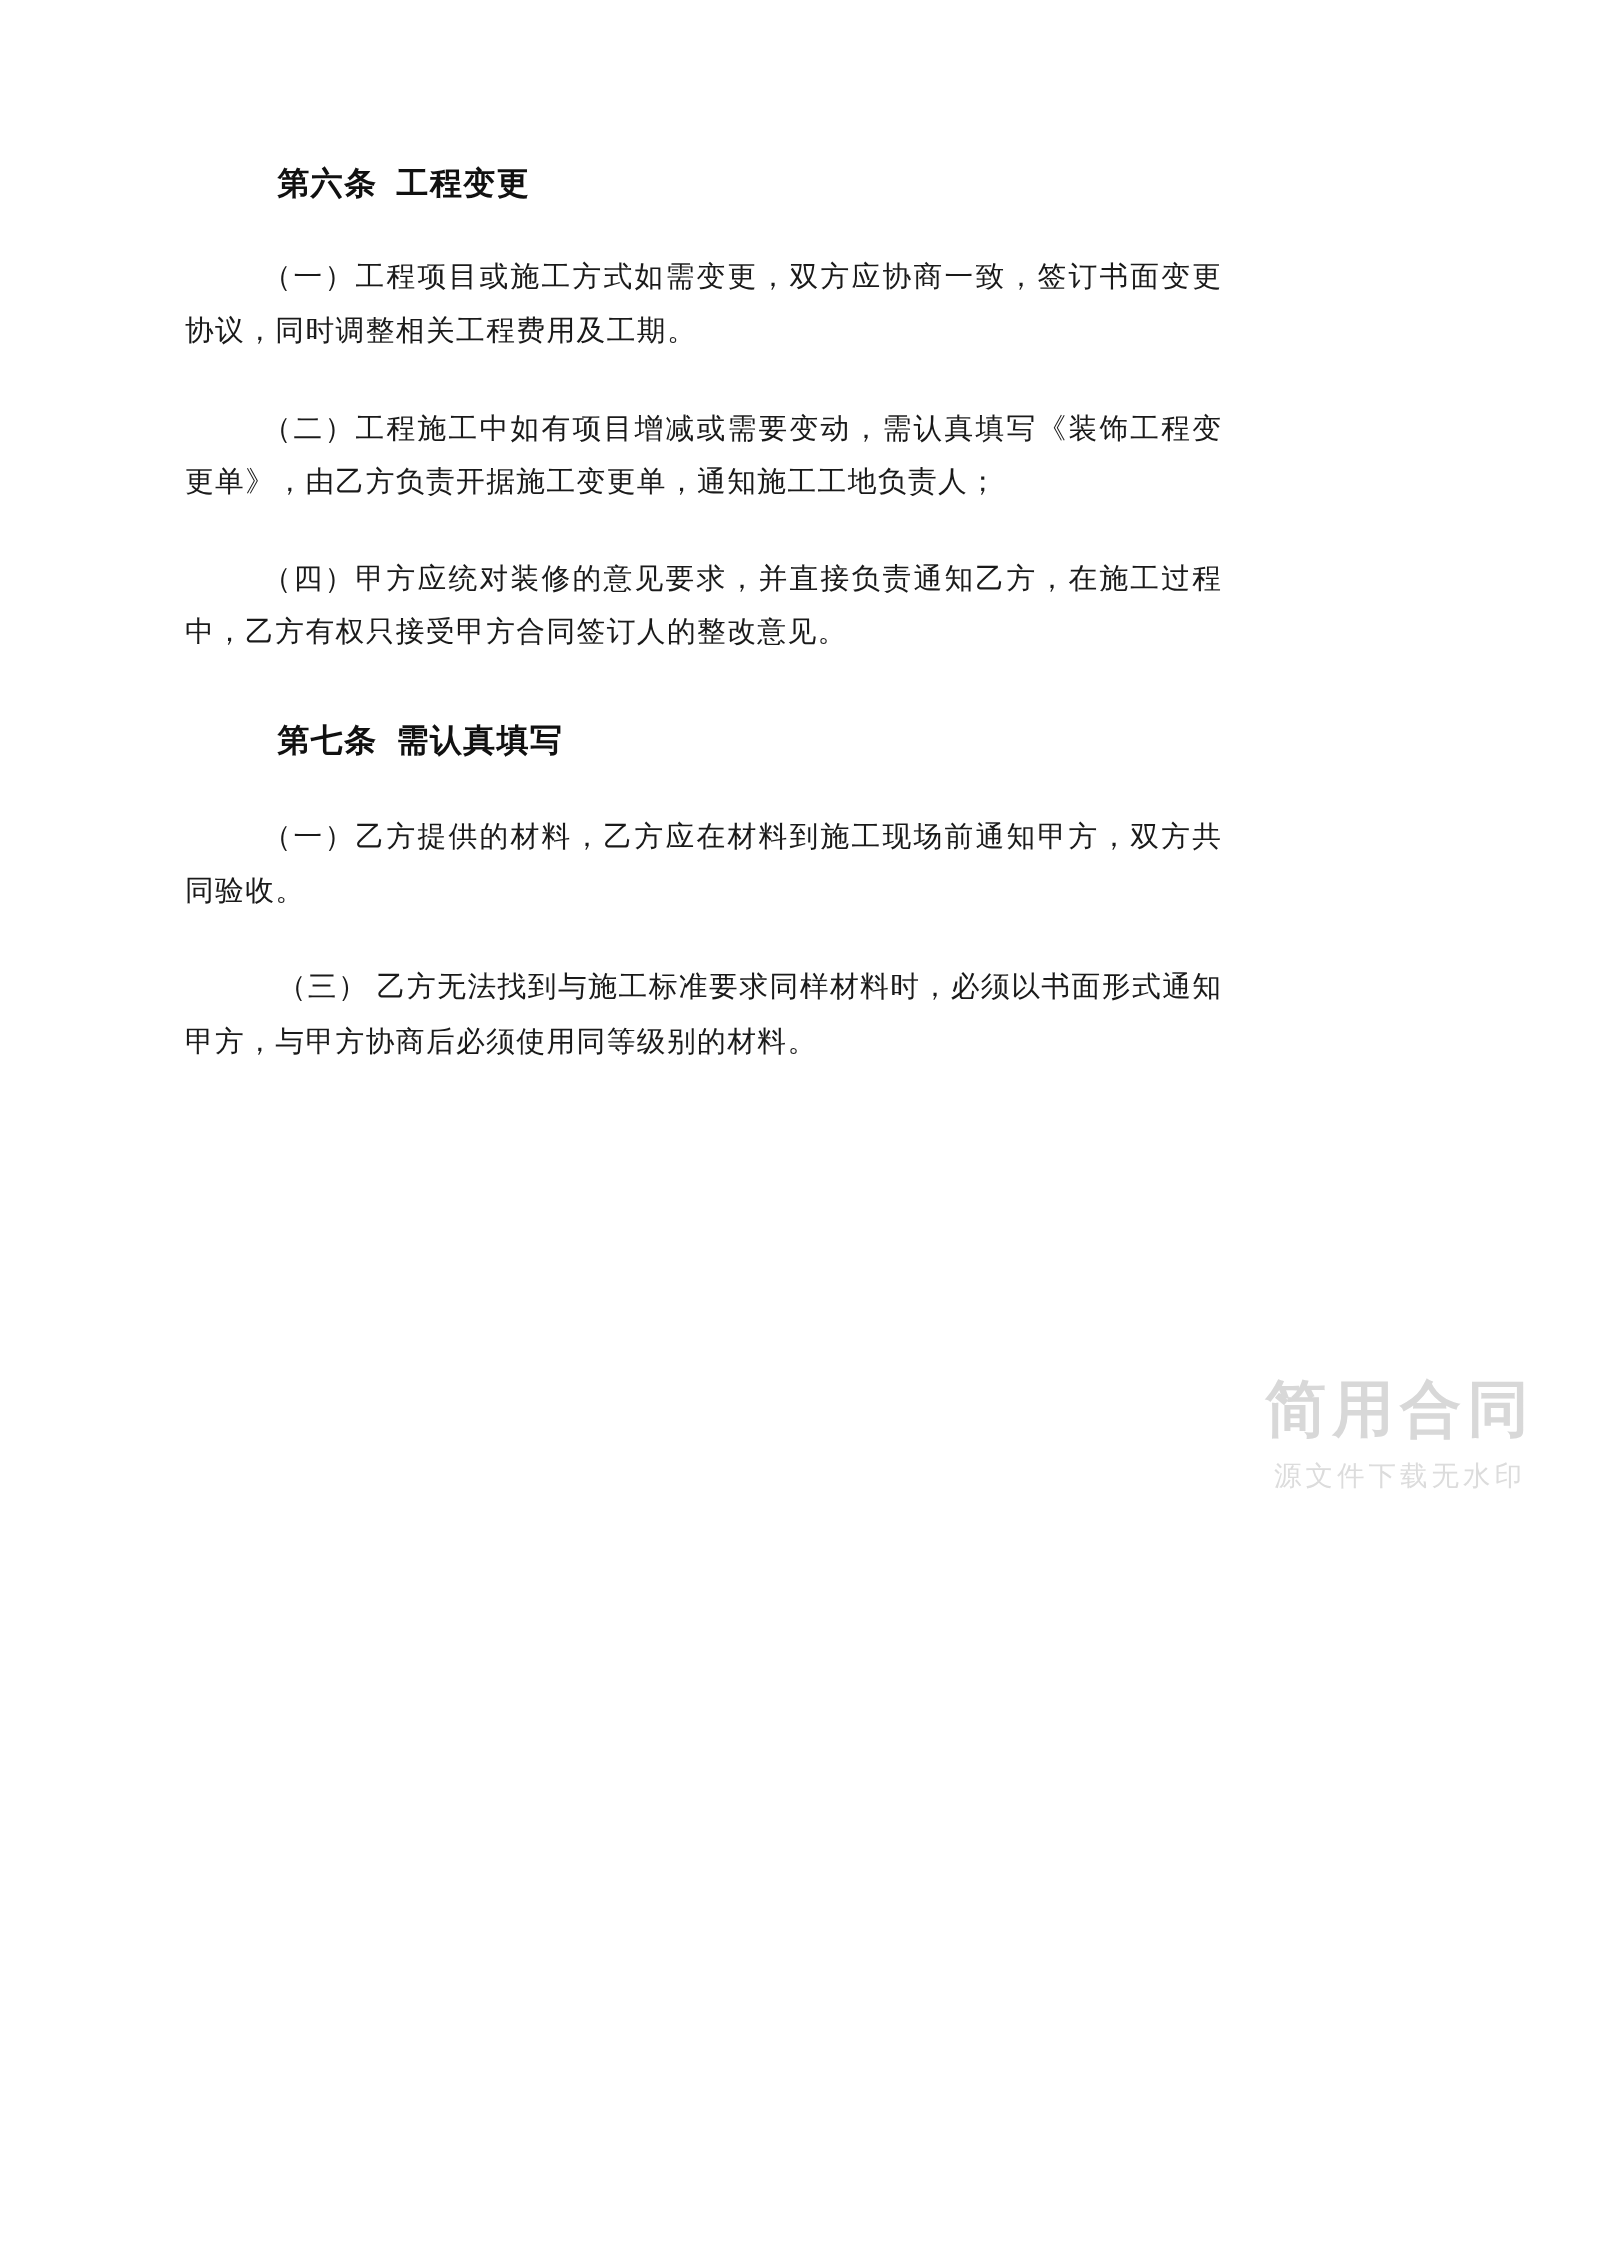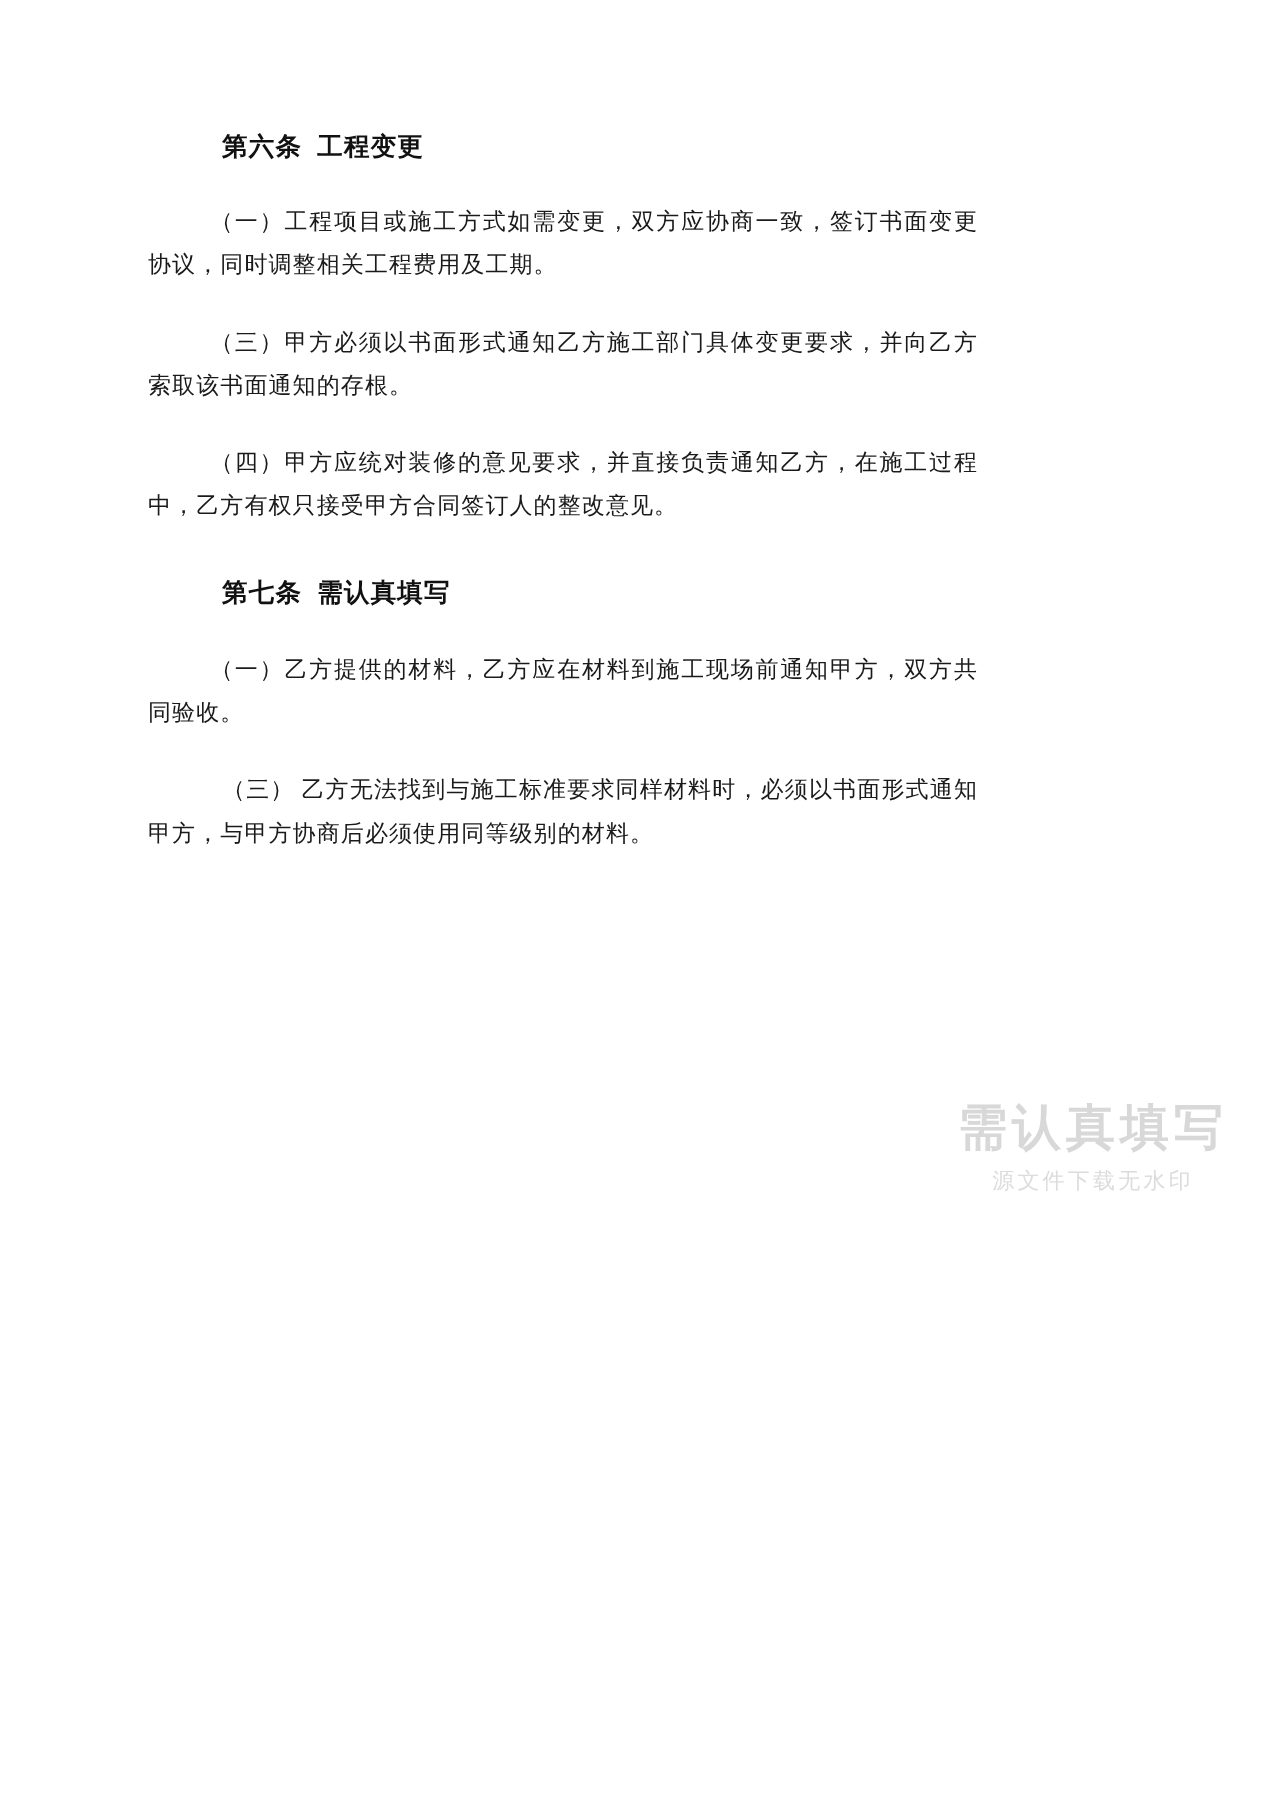--- a/index.html
+++ b/index.html
@@ -83,32 +83,32 @@
 <body>
 
 <div class="page">
 
   <div class="content">
 
     <h2 class="heading">第六条  工程变更</h2>
 
     <p class="para">（一）工程项目或施工方式如需变更，双方应协商一致，签订书面变更协议，同时调整相关工程费用及工期。</p>
 
+    <p class="para">（二）工程施工中如有项目增减或需要变动，需认真填写《装饰工程变更单》，由乙方负责开据施工变更单，通知施工工地负责人；</p>
 
-    <p class="para">（三）甲方必须以书面形式通知乙方施工部门具体变更要求，并向乙方索取该书面通知的存根。</p>
 
     <p class="para">（四）甲方应统对装修的意见要求，并直接负责通知乙方，在施工过程中，乙方有权只接受甲方合同签订人的整改意见。</p>
 
     <h2 class="heading second">第七条  需认真填写</h2>
 
     <p class="para">（一）乙方提供的材料，乙方应在材料到施工现场前通知甲方，双方共同验收。</p>
 
 
     <p class="para wide-indent">（三）  乙方无法找到与施工标准要求同样材料时，必须以书面形式通知甲方，与甲方协商后必须使用同等级别的材料。</p>
 
   </div>
 
   <div class="watermark">
-    <div class="wm-main">需认真填写</div>
+    <div class="wm-main">简用合同</div>
     <div class="wm-sub">源文件下载无水印</div>
   </div>
 
 </div>
 
 </body></html>

